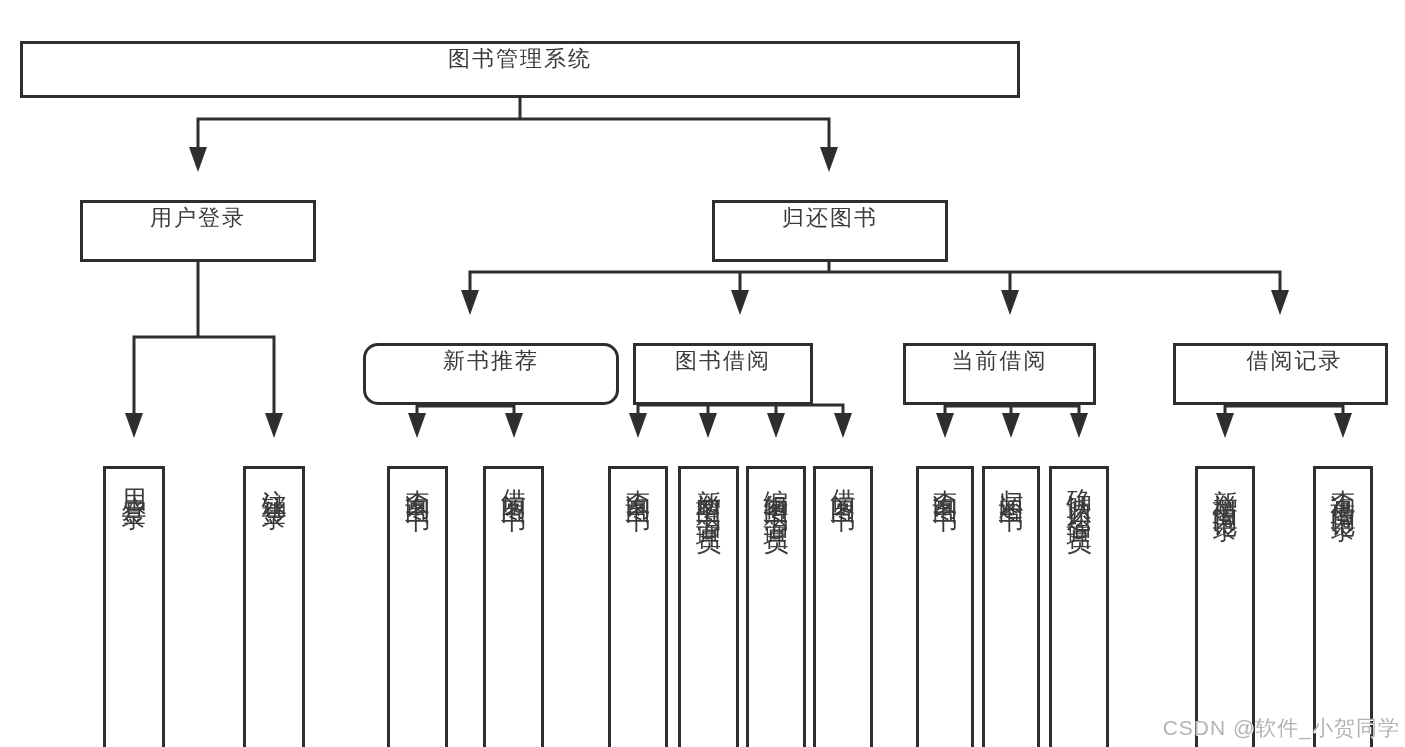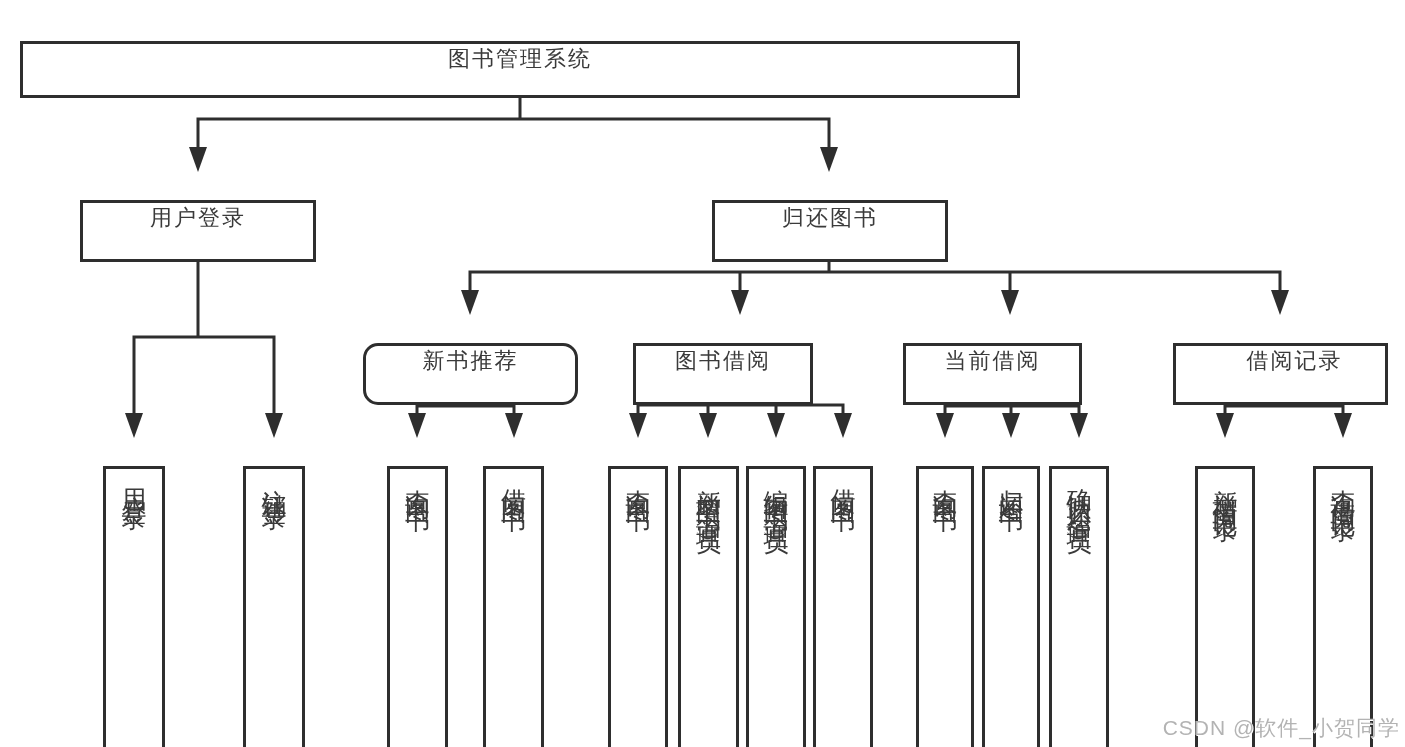--- a/index.html
+++ b/index.html
@@ -29,23 +29,23 @@
     text-orientation:mixed;
     line-height:1;
     font-size:25px;
     letter-spacing:6px;
     white-space:nowrap;
   }
   
   #b-root  {left:20px;  top:12px;  width:1000px; height:57px;}
   #b-login {left:80px;  top:171px; width:236px;  height:62px;}
   #b-mgmt  {left:712px; top:171px; width:236px;  height:62px;}
-  #b-nbr   {left:363px; top:314px; width:215px;  height:62px;border-radius:15px;}
+  #b-nbr   {left:363px; top:314px; width:256px;  height:62px;border-radius:15px;}
   #b-bb    {left:633px; top:314px; width:180px;  height:62px;}
-  #b-cb    {left:903px; top:314px; width:179px;  height:62px;}
+  #b-cb    {left:903px; top:314px; width:193px;  height:62px;}
   #b-br    {left:1173px;top:314px; width:215px;  height:62px;padding-left:28px;}
   .leaf{top:437px;height:300px;}
   #l-login {left:103px; width:62px;}
   #l-logout{left:243px; width:62px;}
   #l-nbr1  {left:387px; width:61px;}
   #l-nbr2  {left:483px; width:61px;}
   #l-bb1   {left:608px; width:60px;}
   #l-bb2   {left:678px; width:61px;}
   #l-bb3   {left:746px; width:60px;}
   #l-bb4   {left:813px; width:60px;}

